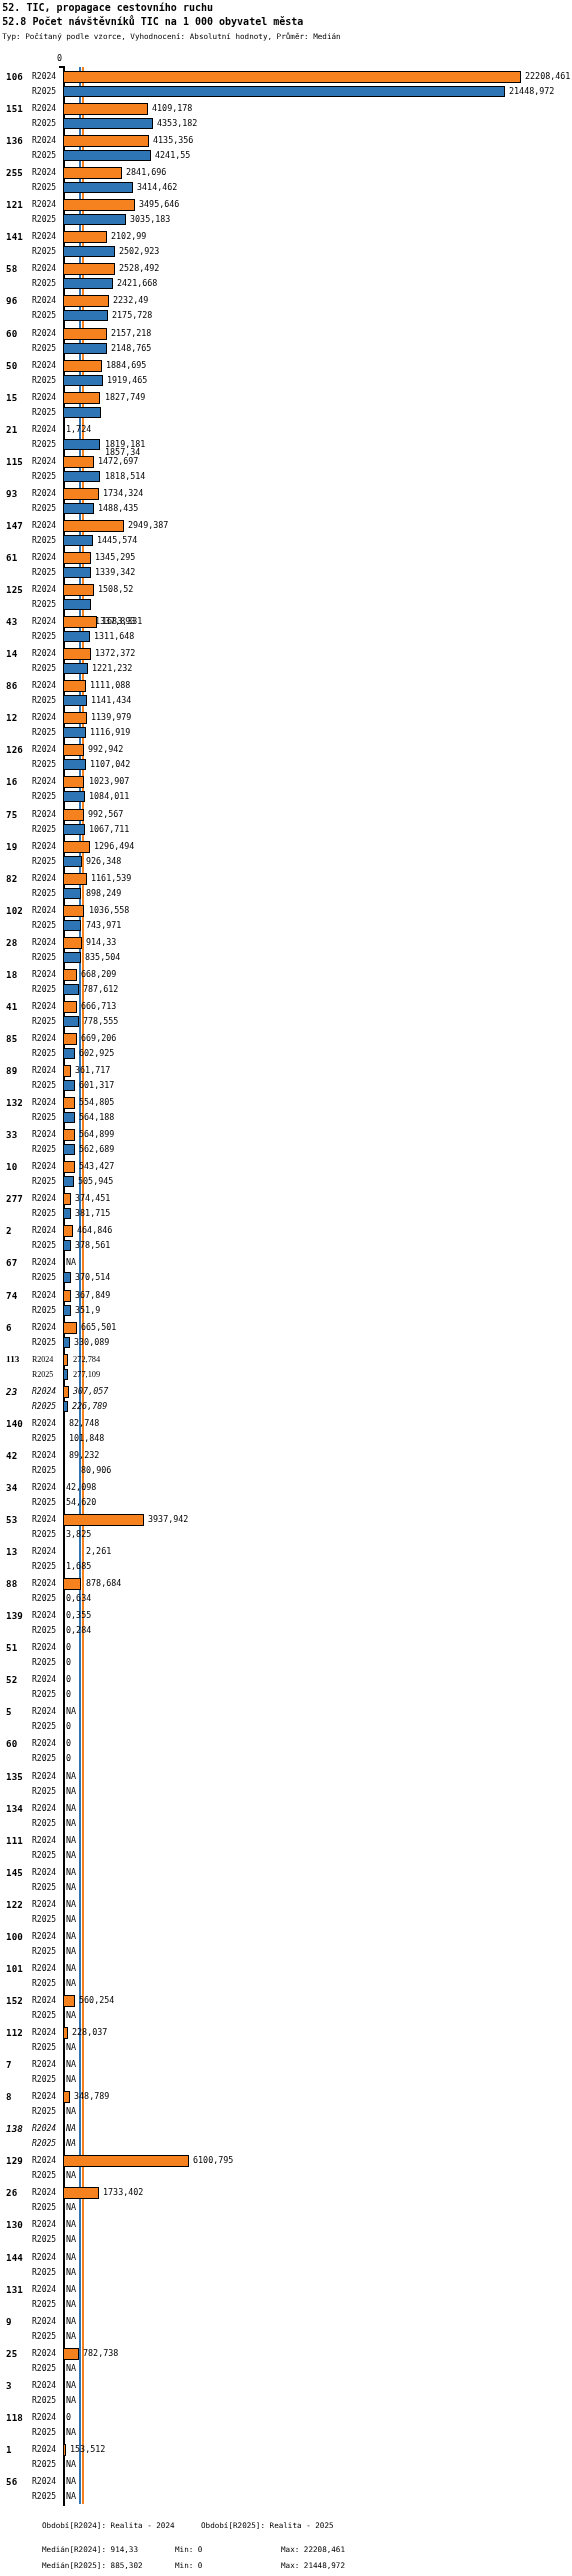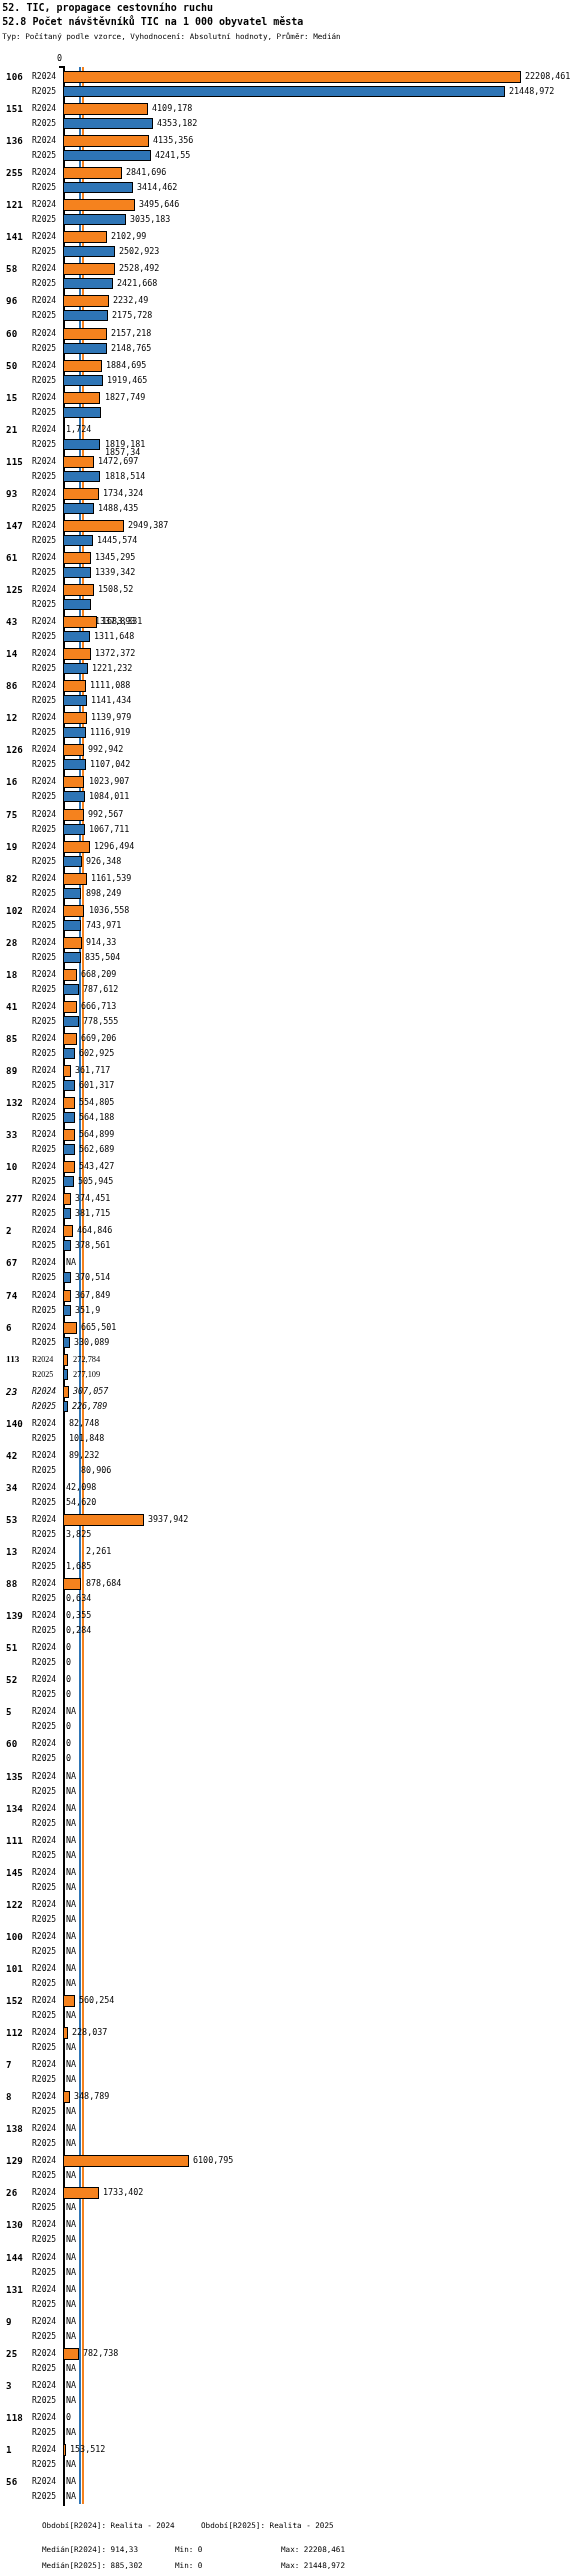--- a/index.html
+++ b/index.html
@@ -576,21 +576,21 @@
         <div class="value-label" style="top: 14.5px; left: 66px;">NA</div>
       </div>
       <div class="chart-row" style="top: 2091px;">
         <div class="row-id">8</div>
         <div class="series-label" style="top: 0px;">R2024</div>
         <div class="bar" style="top: 0px; left: 63px; width: 6.9px; background: rgb(245, 130, 30);"></div>
         <div class="value-label" style="top: 0px; left: 74px;">348,789</div>
         <div class="series-label" style="top: 14.5px;">R2025</div>
         <div class="value-label" style="top: 14.5px; left: 66px;">NA</div>
       </div>
-      <div class="chart-row" style="top: 2123px;">
+      <div class="chart-row" style="top: 2123px; font-style: italic;">
         <div class="row-id">138</div>
         <div class="series-label" style="top: 0px;">R2024</div>
         <div class="value-label" style="top: 0px; left: 66px;">NA</div>
         <div class="series-label" style="top: 14.5px;">R2025</div>
         <div class="value-label" style="top: 14.5px; left: 66px;">NA</div>
       </div>
       <div class="chart-row" style="top: 2155px;">
         <div class="row-id">129</div>
         <div class="series-label" style="top: 0px;">R2024</div>
         <div class="bar" style="top: 0px; left: 63px; width: 126px; background: rgb(245, 130, 30);"></div>

